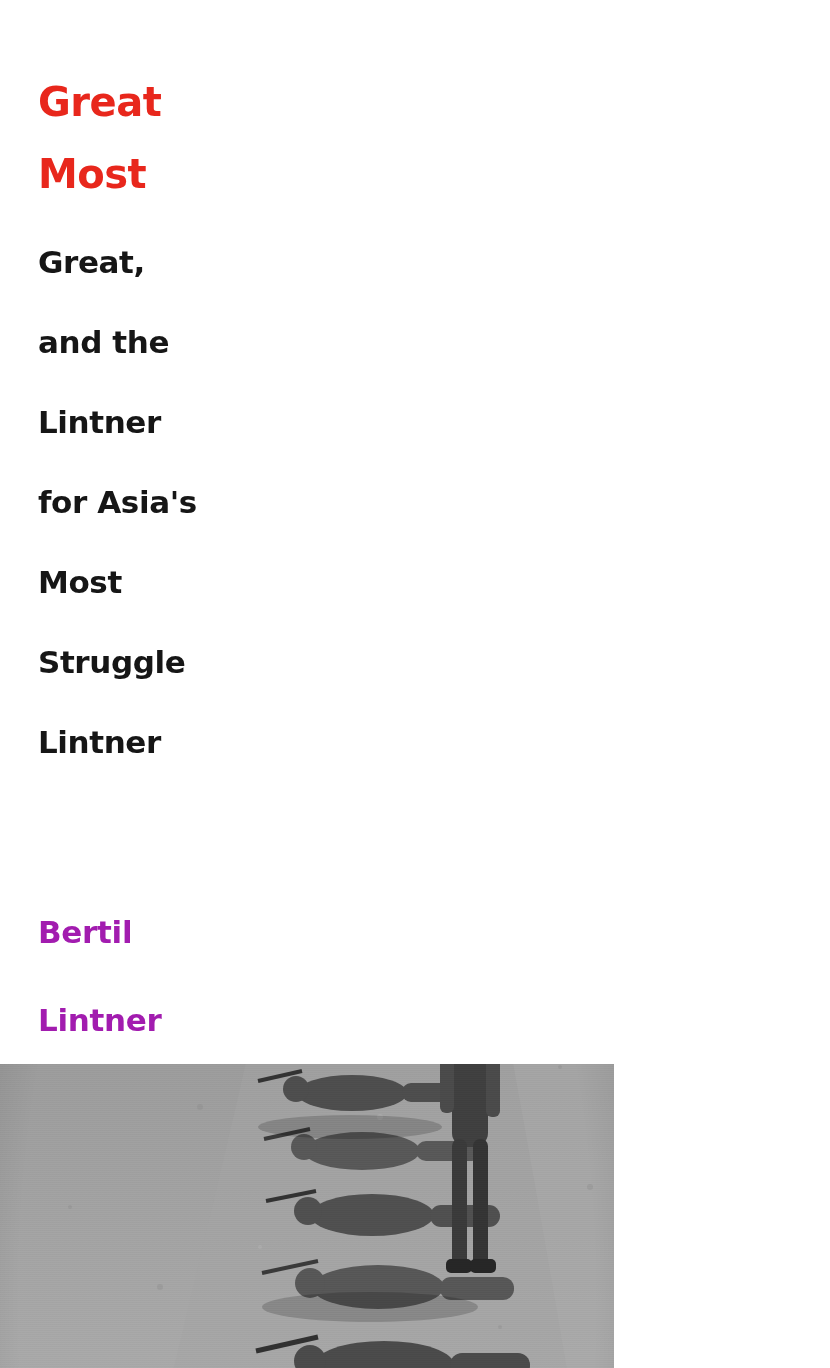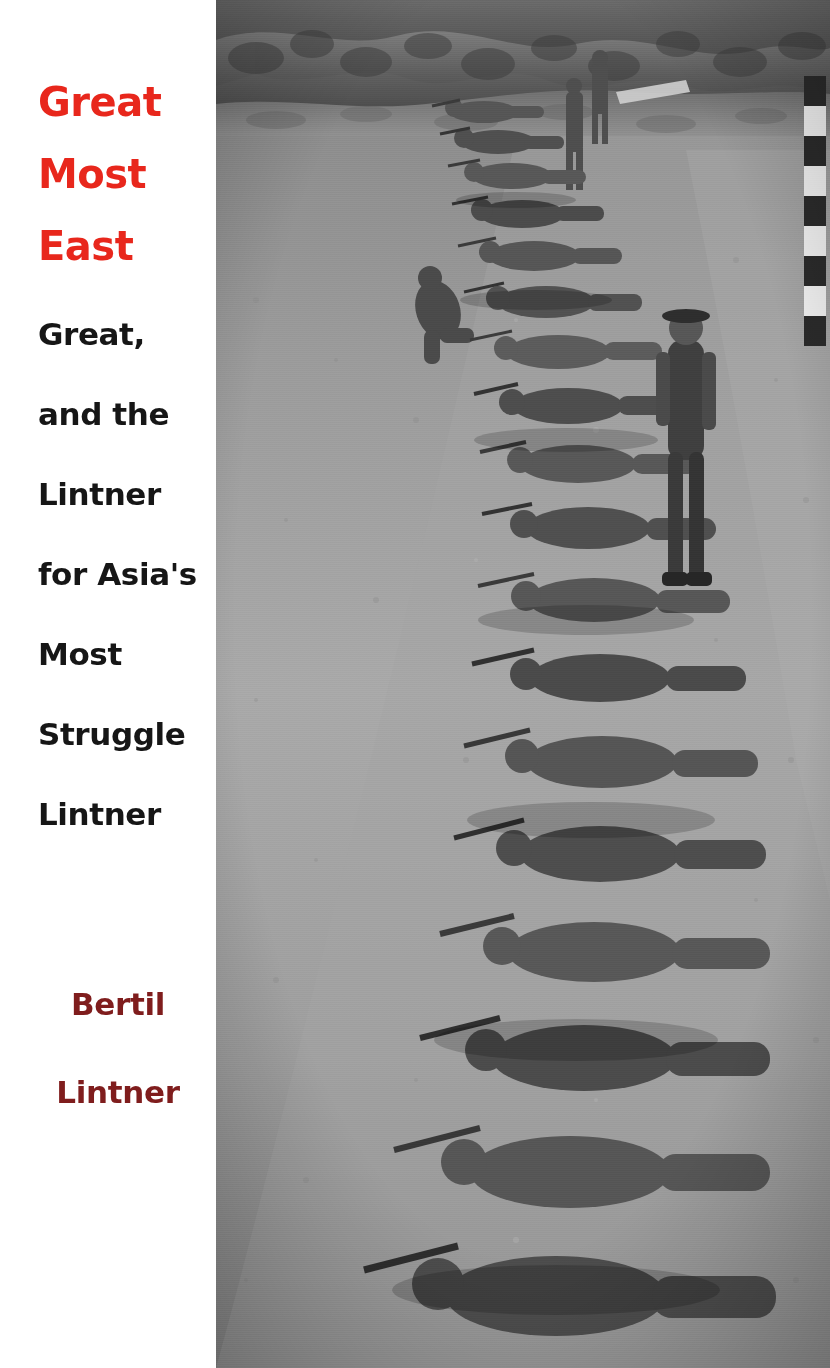--- a/index.html
+++ b/index.html
@@ -13,21 +13,21 @@
     overflow: hidden;
     font-family: "DejaVu Sans", sans-serif;
   }
 
   .cover {
     position: relative;
     width: 830px;
     height: 1368px;
     background: #ffffff;
     display: flex;
-    flex-direction: row;
+    flex-direction: column;
   }
 
   
   .left-panel {
     position: relative;
     width: 216px;
     height: 1368px;
     background: #ffffff;
     box-sizing: border-box;
     padding: 66px 18px 0 38px;
@@ -63,23 +63,22 @@
 
   .author-block {
     margin-top: 106px;
   }
   .author-line {
     font-family: "DejaVu Sans", sans-serif;
     font-weight: bold;
     font-size: 31px;
     line-height: 88px;
     letter-spacing: -0.3px;
-    color: #7f1d1d;
+    color: #a21caf;
     white-space: nowrap;
-    text-align: center;
   }
 
   
   .photo-panel {
     position: relative;
     width: 614px;
     height: 1368px;
     flex: 0 0 614px;
     overflow: hidden;
     background: #9a9a9a;
@@ -105,21 +104,20 @@
 </head>
 <body>
 
 <div class="cover">
 
   <div class="left-panel">
 
     <div class="title-block">
       <div class="title-line">Great</div>
       <div class="title-line">Most</div>
-      <div class="title-line">East</div>
     </div>
 
     <div class="subtitle-block">
       <div class="subtitle-line">Great,</div>
       <div class="subtitle-line">and the</div>
       <div class="subtitle-line">Lintner</div>
       <div class="subtitle-line">for Asia's</div>
       <div class="subtitle-line">Most</div>
       <div class="subtitle-line">Struggle</div>
       <div class="subtitle-line">Lintner</div>

